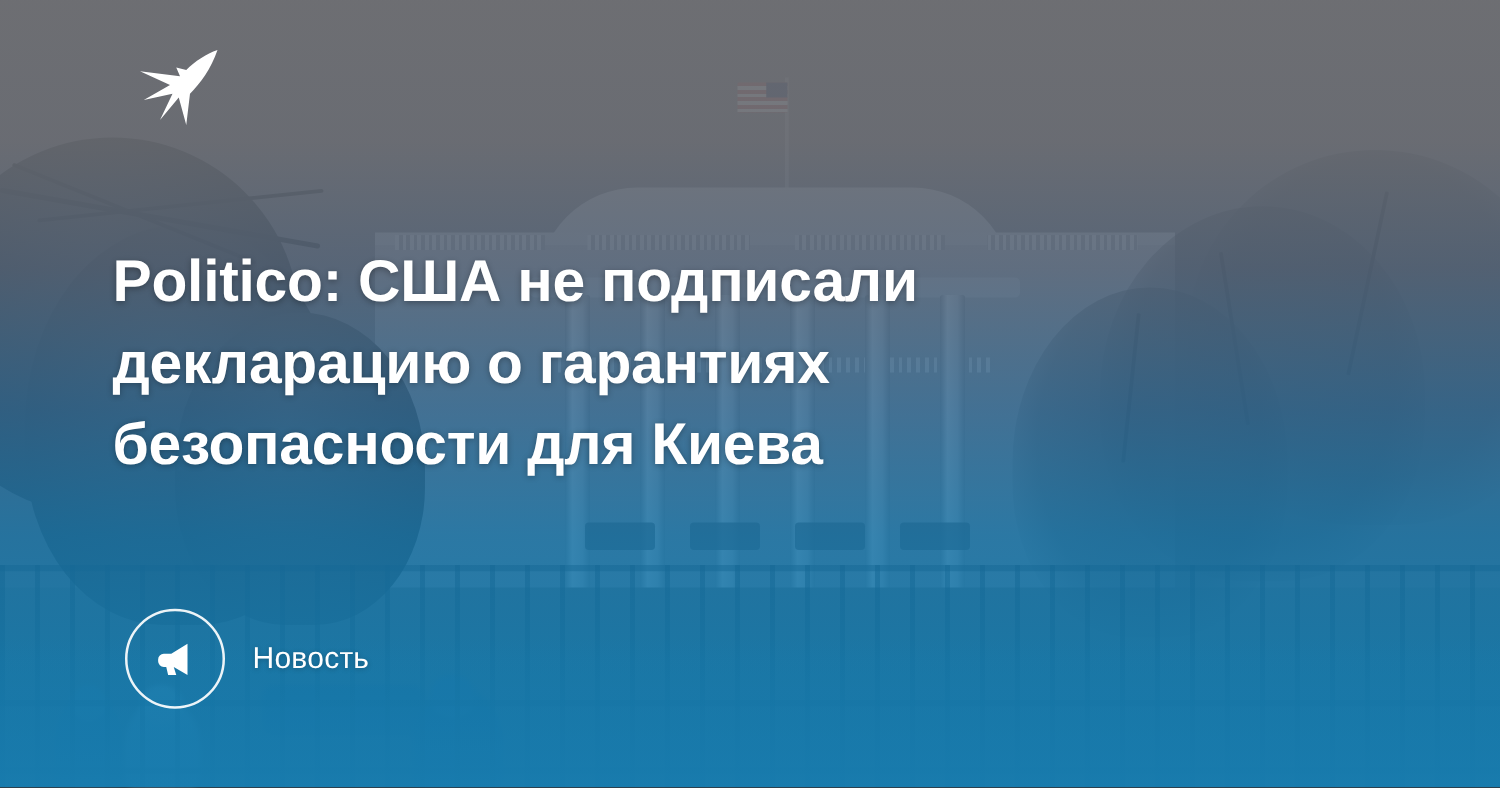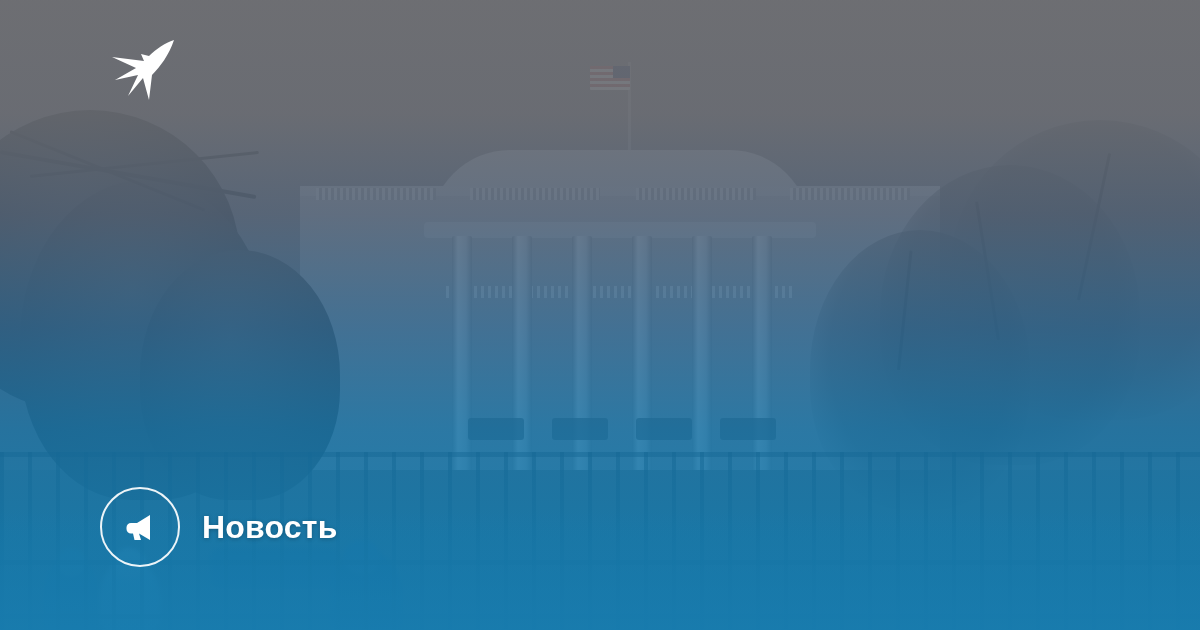--- a/index.html
+++ b/index.html
@@ -288,22 +288,22 @@
     border: 2px solid rgba(255,255,255,.92);
     border-radius: 50%;
     display: flex;
     align-items: center;
     justify-content: center;
     flex: none;
   }
   .badge-circle svg { display: block; }
   .badge-label {
     color: #ffffff;
-    font-size: 32px;
-    font-weight: 700;
+    font-size: 24px;
+    font-weight: 400;
     letter-spacing: .2px;
     white-space: nowrap;
     text-shadow: 0 1px 4px rgba(0,0,0,.25);
   }
 </style>
 </head>
 <body>
 
 <div class="card">
 
@@ -376,20 +376,21 @@
     <div class="brand">
       <span>
         <svg class="brand-logo" viewBox="0 0 72 72" aria-hidden="true">
           <path fill="#ffffff" d="M66 6 C57 9 48 15 41 22 L33 20 L36 27
                L4 23 L28 34 L7 46 L30 41 L20 62 L35 44
                L41 66 L44 41 C52 33 61 21 66 6 Z"></path>
         </svg>
       </span>
     </div>
 
+    <div class="headline">Politico: США не подписали декларацию о гарантиях безопасности для Киева</div>
 
     <div class="badge">
       <span class="badge-circle">
         <svg width="40" height="40" viewBox="0 0 40 40" aria-hidden="true">
           <path fill="#ffffff" d="M30 8 L17 16 L11 16 A4.5 4.5 0 0 0 6.5 20.5
                L6.5 22 A4.5 4.5 0 0 0 11 26.5 L13 26.5
                L14.5 33 L21 33 L19 26.5 L30 33 Z"></path>
         </svg>
       </span>
       <span class="badge-label">Новость</span>

